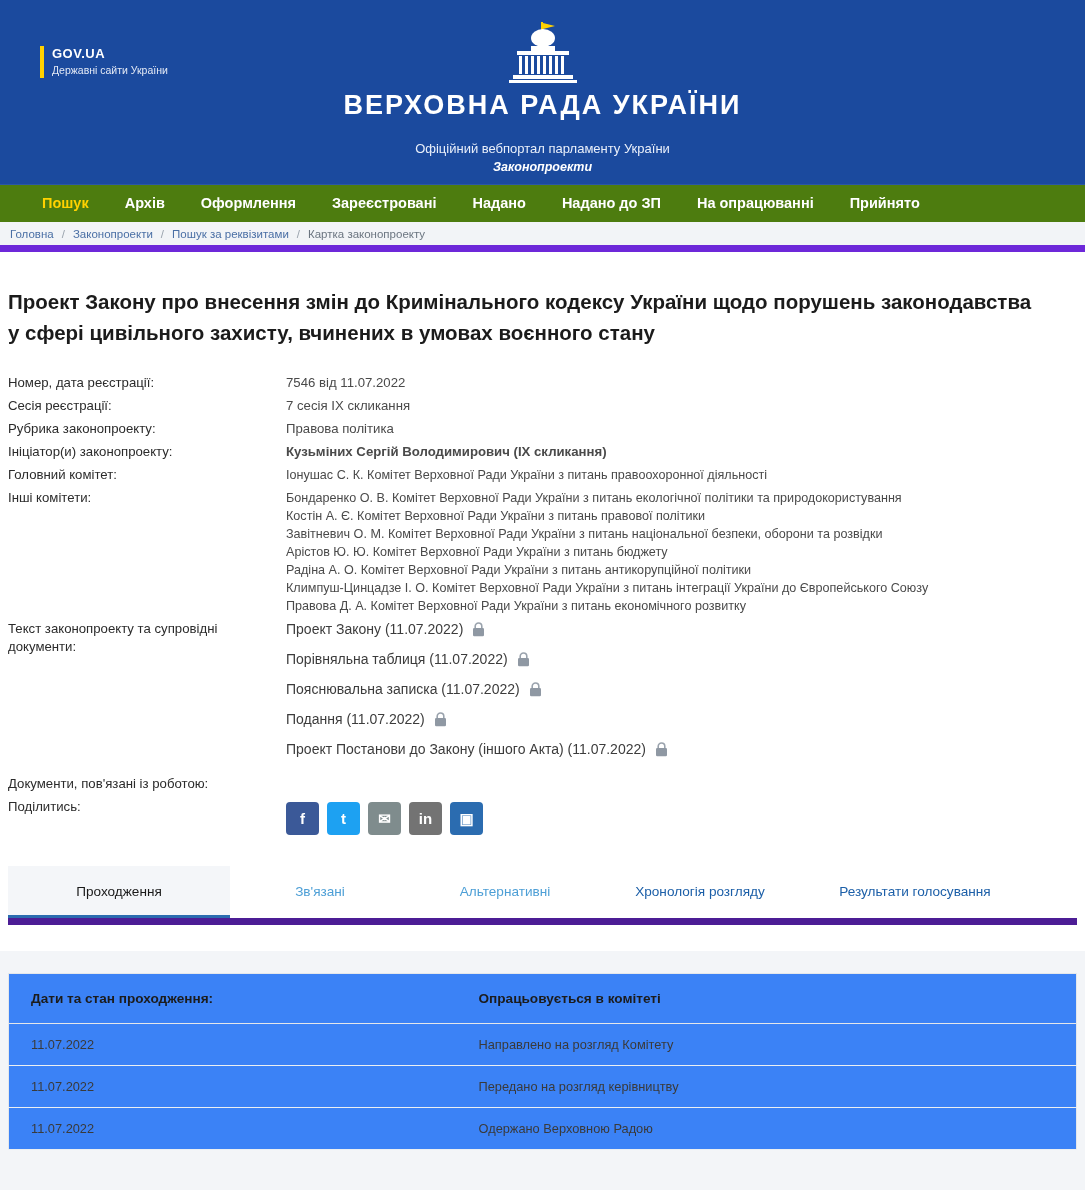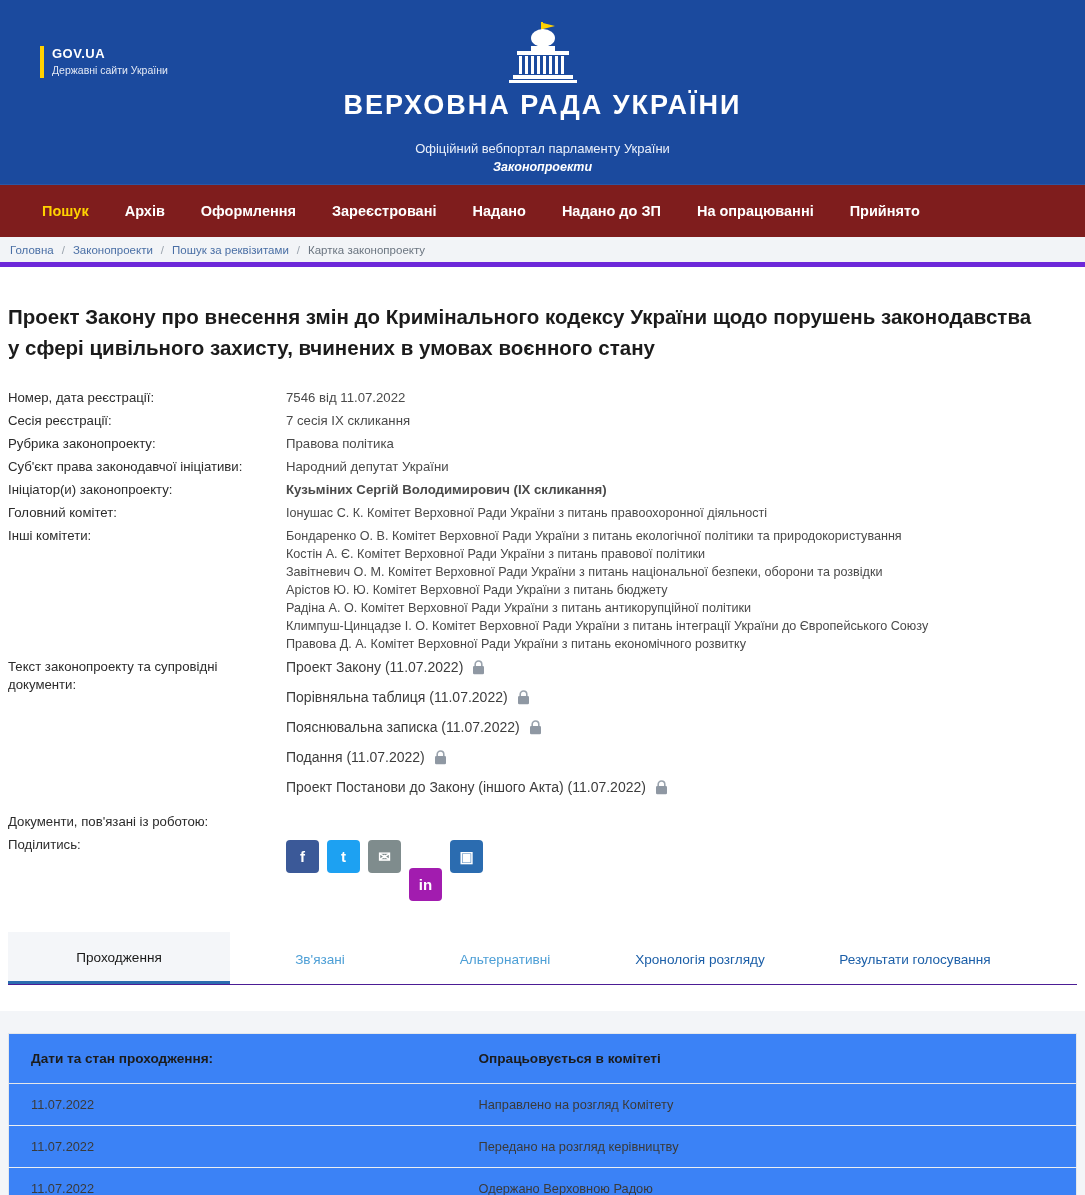--- a/index.html
+++ b/index.html
@@ -39,42 +39,42 @@
   }
   .brand svg { display: block; margin: 0 auto; }
   .brand .title {
     font-size: 27px; font-weight: bold; letter-spacing: 2px; margin-top: 6px;
   }
   .brand .sub1 { font-size: 13px; margin-top: 20px; color: #eaf0fb; }
   .brand .sub2 { font-size: 12.5px; margin-top: 4px; font-style: italic; font-weight: bold; color: #fff; }
 
   
   .nav {
-    background: #7f1d1d;
-    height: 53px;
+    background: #4d7c0f;
+    height: 38px;
     display: flex; align-items: center;
     padding-left: 24px;
     border-top: 1px solid #2a57a6;
   }
   .nav a {
     color: #ffffff; text-decoration: none;
     font-size: 14.5px; font-weight: bold;
     padding: 0 18px; line-height: 53px;
     white-space: nowrap;
   }
   .nav a.active { color: #ffd200; }
 
   
   .crumbs {
     background: #f2f4f7;
     height: 30px;
     display: flex; align-items: center;
     padding-left: 10px;
     font-size: 11.5px;
-    border-bottom: 5px solid #6d28d9;
+    border-bottom: 7px solid #6d28d9;
   }
   .crumbs a { color: #4a6fa5; text-decoration: none; }
   .crumbs .sep { color: #9aa3ad; margin: 0 8px; }
   .crumbs .cur { color: #6b7580; }
 
   
   .content { padding: 0 8px 0 8px; }
   h1.doc-title {
     font-size: 20.5px; line-height: 31px;
     color: #1b1b1b; font-weight: bold;
@@ -100,27 +100,27 @@
   
   .share { display: flex; gap: 8px; margin-top: 4px; }
   .sbtn {
     width: 33px; height: 33px; border-radius: 4px;
     display: flex; align-items: center; justify-content: center;
     color: #fff; font-size: 15px; font-weight: bold;
   }
   .sbtn.fb { background: #3b5998; }
   .sbtn.tw { background: #1da1f2; }
   .sbtn.em { background: #7f8c8d; }
-  .sbtn.in { background: #a21caf; margin-top: 28px; }
+  .sbtn.in { background: #737373; }
   .sbtn.qr { background: #2b6cb0; }
 
   
   .tabs {
-    display: flex; align-items: center;
-    border-bottom: 1px solid #4c1d95;
+    display: flex; align-items: flex-start;
+    border-bottom: 7px solid #4c1d95;
     margin-top: 26px;
   }
   .tab {
     font-size: 13.6px; color: #4d9fd6;
     padding: 18px 10px 16px 10px;
     text-align: center;
     white-space: nowrap;
   }
   .tab.active {
     color: #1a1a1a;
@@ -225,24 +225,20 @@
       </tr>
       <tr>
         <td class="k">Сесія реєстрації:</td>
         <td class="v">7 сесія IX скликання</td>
       </tr>
       <tr>
         <td class="k">Рубрика законопроекту:</td>
         <td class="v">Правова політика</td>
       </tr>
       <tr>
-        <td class="k">Суб'єкт права законодавчої ініціативи:</td>
-        <td class="v">Народний депутат України</td>
-      </tr>
-      <tr>
         <td class="k">Ініціатор(и) законопроекту:</td>
         <td class="v strong">Кузьміних Сергій Володимирович (IX скликання)</td>
       </tr>
       <tr>
         <td class="k">Головний комітет:</td>
         <td class="v sm">Іонушас С. К. Комітет Верховної Ради України з питань правоохоронної діяльності</td>
       </tr>
       <tr>
         <td class="k">Інші комітети:</td>
         <td class="v sm">

